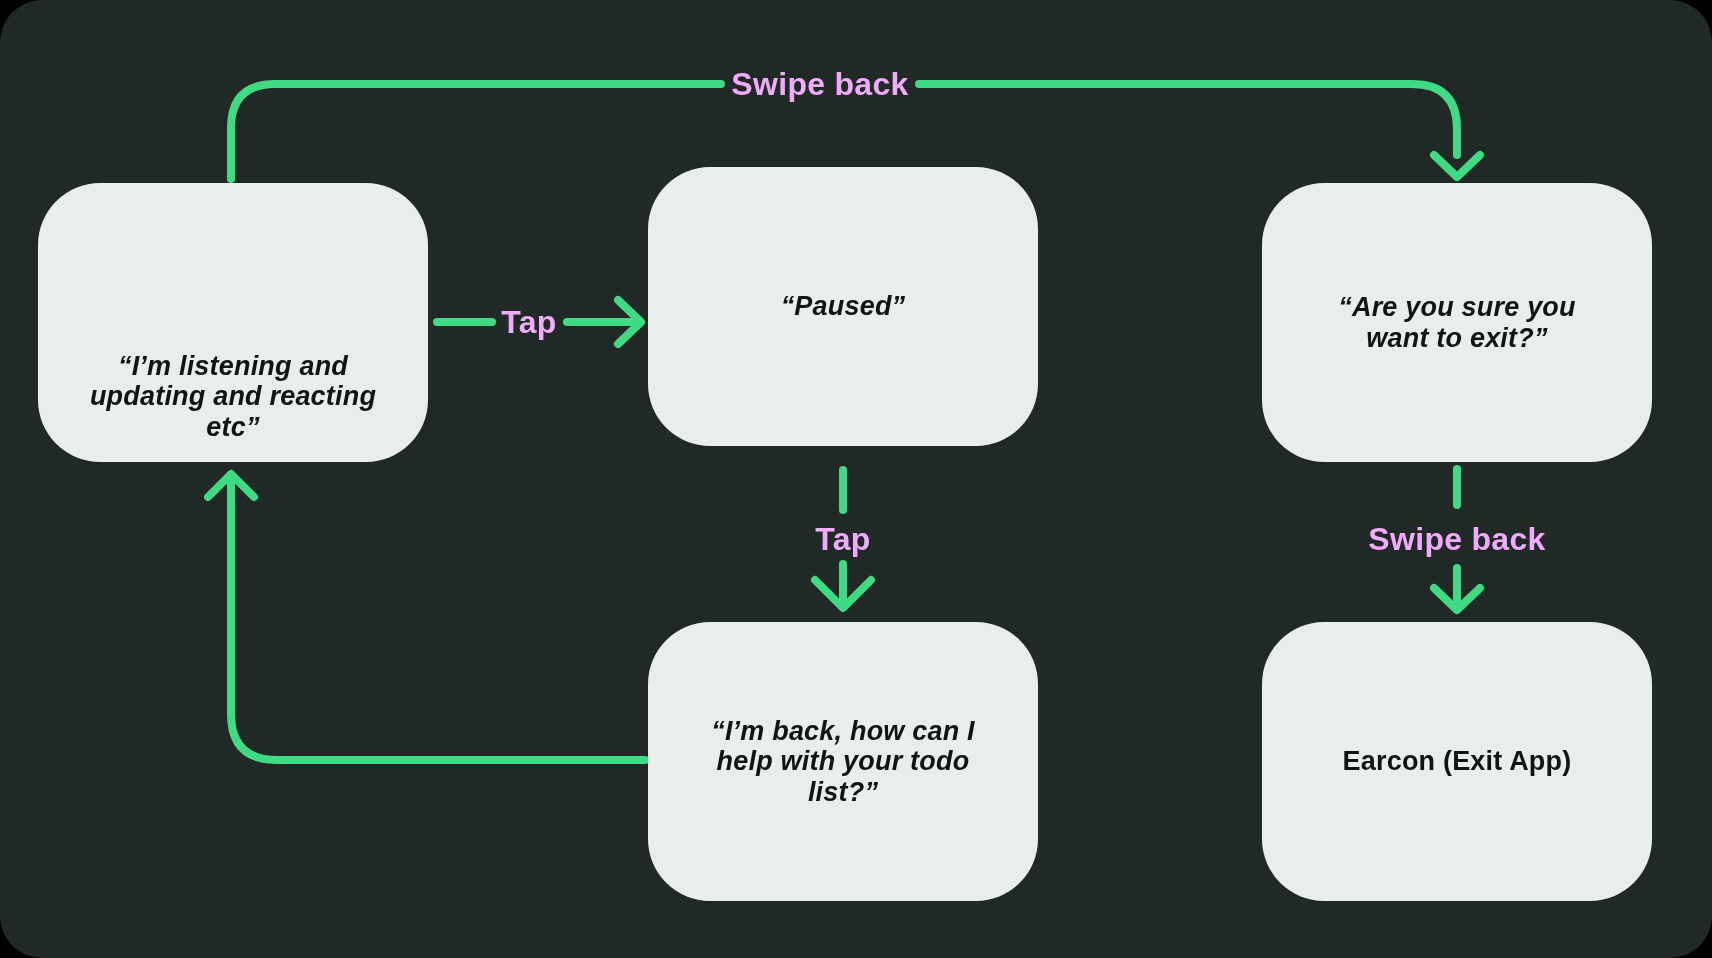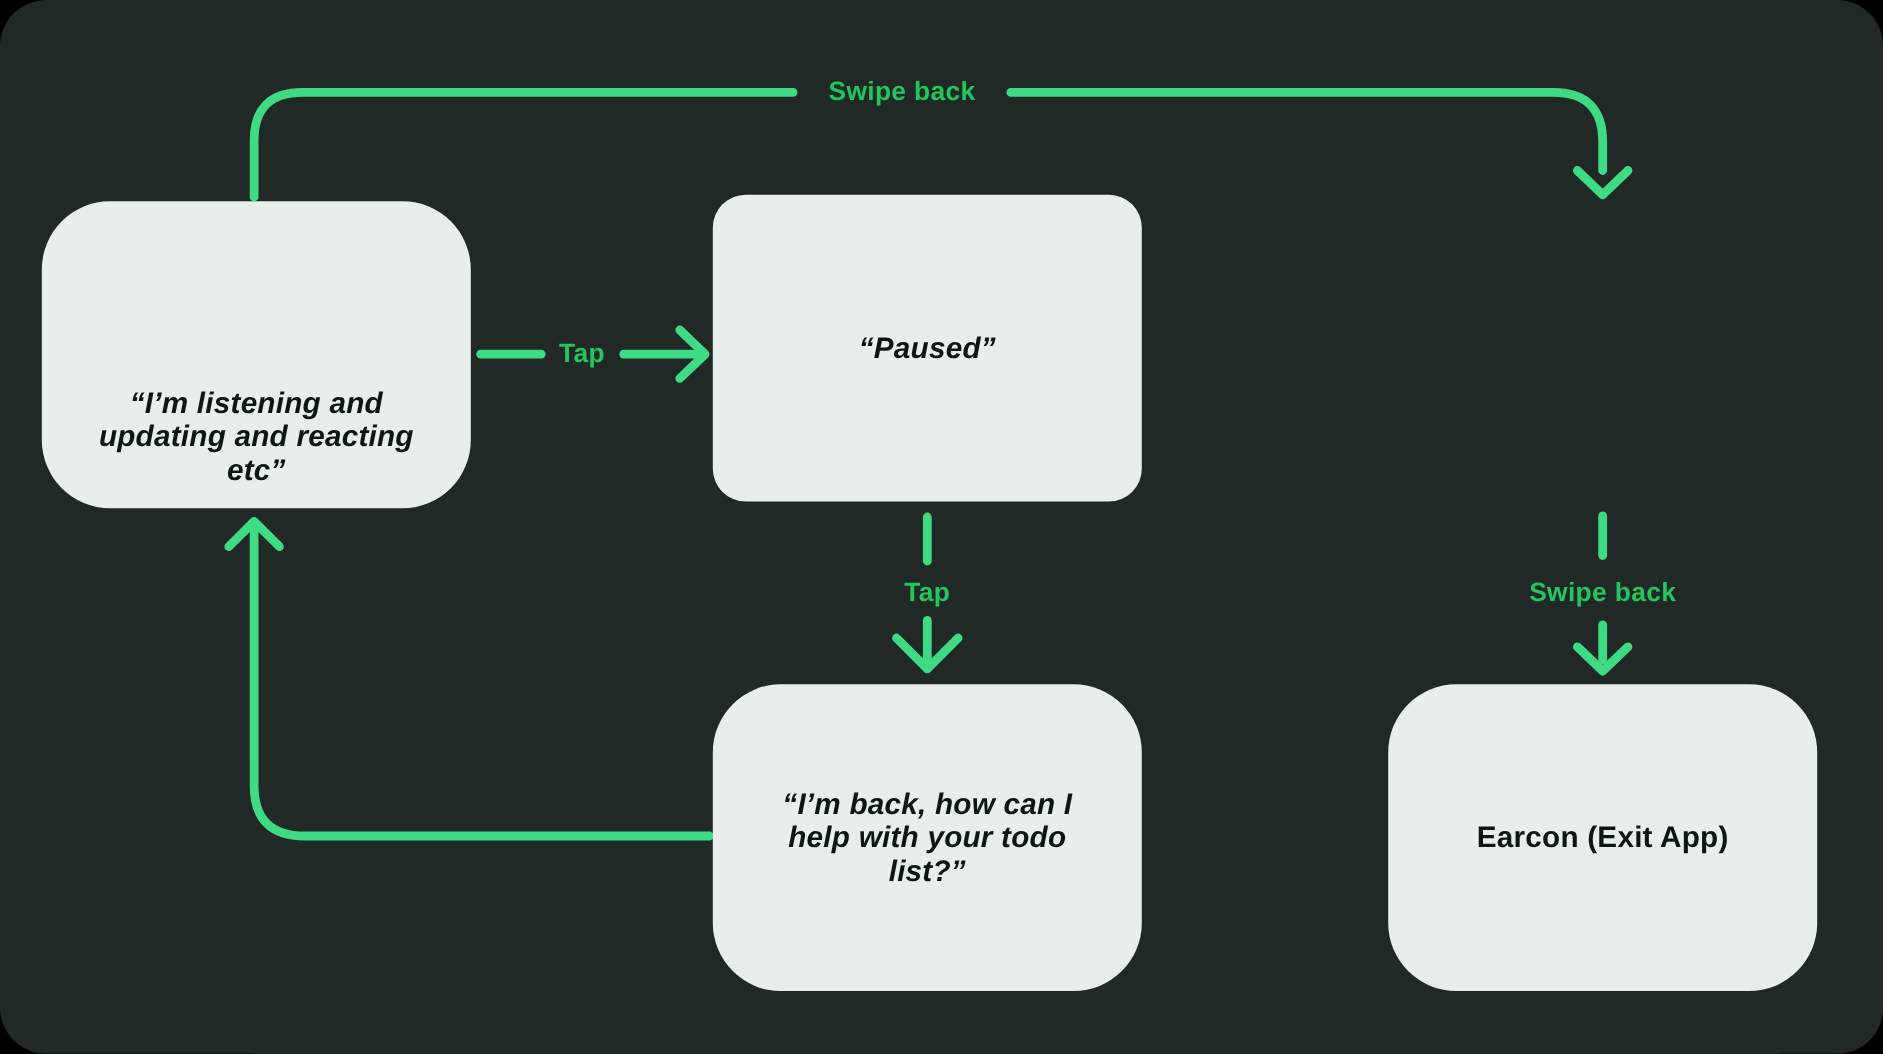--- a/index.html
+++ b/index.html
@@ -49,31 +49,31 @@
     font-weight: bold;
     font-style: italic;
     color: #0E1613;
     white-space: pre-line;
     letter-spacing: 0.2px;
   }
   .node.plain .node-text {
     font-style: normal;
   }
   .node-listening   { left: 38px;   top: 183px; align-items: flex-end; }
-  .node-paused      { left: 648px;  top: 177px; border-radius: 30px; }
+  .node-paused      { left: 648px;  top: 167px; }
   .node-exit-confirm{ left: 1262px; top: 183px; }
   .node-back-todo   { left: 648px;  top: 622px; text-align: center; }
   .node-earcon      { left: 1262px; top: 622px; }
 
   .edge-label {
     position: absolute;
     transform: translate(-50%, -50%);
-    font-size: 24px;
+    font-size: 32px;
     font-weight: bold;
-    color: #22c55e;
+    color: #f0abfc;
     white-space: nowrap;
     letter-spacing: 0.3px;
   }
   .label-swipe-top   { left: 820px;  top: 84px;  }
   .label-tap-h       { left: 529px;  top: 322px; }
   .label-tap-v       { left: 843px;  top: 539px; }
   .label-swipe-right { left: 1457px; top: 539px; }
 </style>
 </head>
 <body>
@@ -115,20 +115,24 @@
   <div class="node node-listening">
     <span class="node-text">“I’m listening and
 updating and reacting
 etc”</span>
   </div>
 
   <div class="node node-paused">
     <span class="node-text">“Paused”</span>
   </div>
 
+  <div class="node node-exit-confirm">
+    <span class="node-text">“Are you sure you
+want to exit?”</span>
+  </div>
 
   <div class="node node-back-todo">
     <span class="node-text">“I’m back, how can I
 help with your todo
 list?”</span>
   </div>
 
   <div class="node node-earcon plain">
     <span class="node-text">Earcon (Exit App)</span>
   </div>

